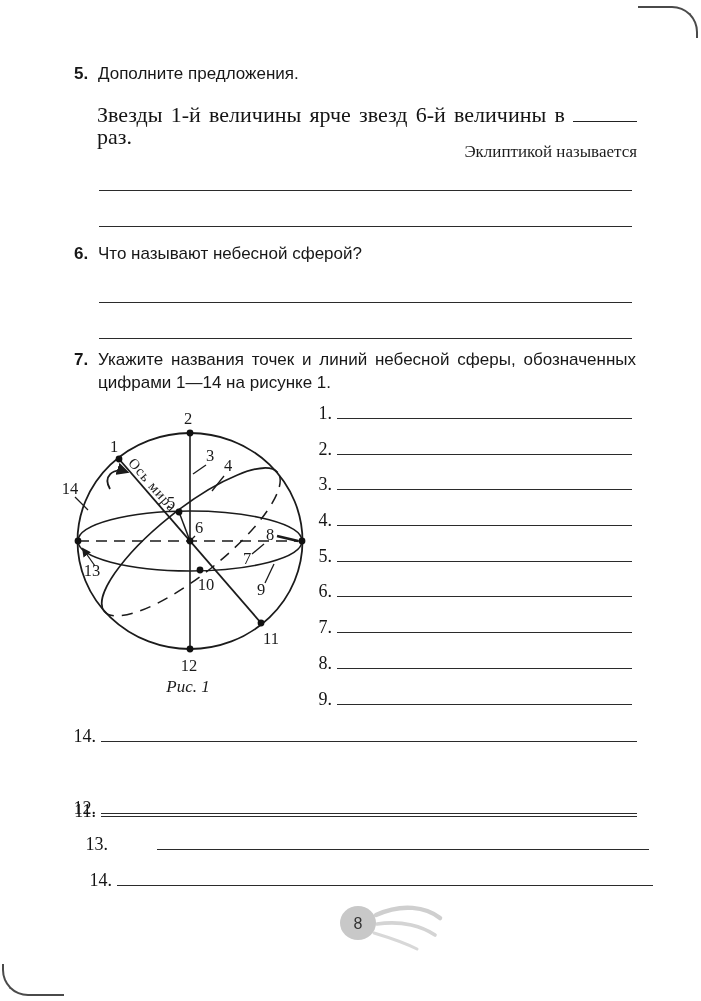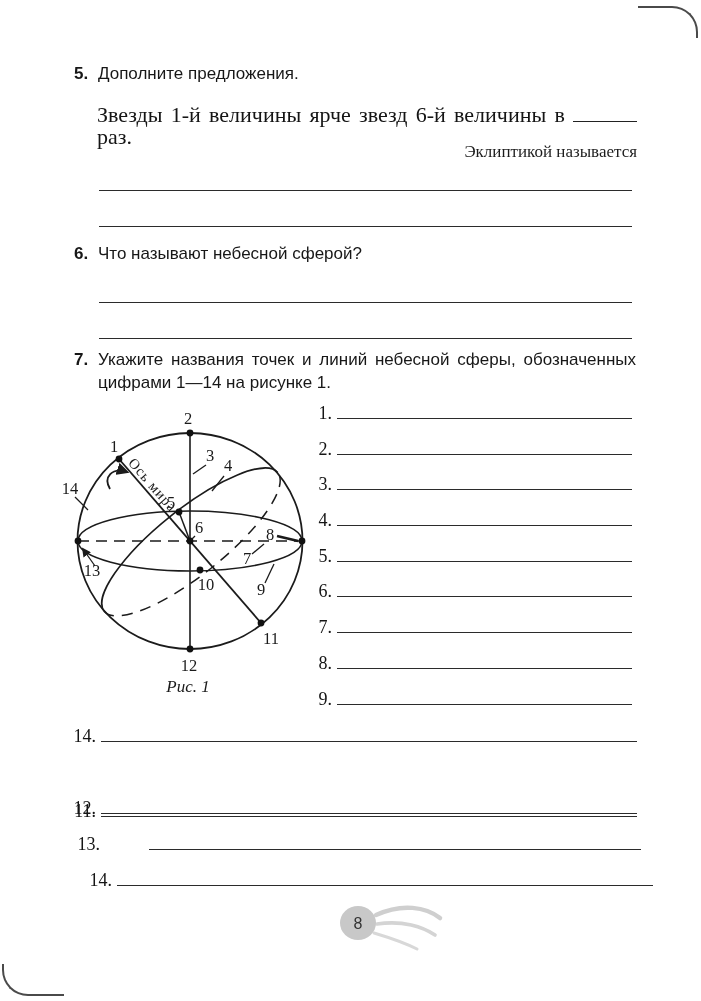--- a/index.html
+++ b/index.html
@@ -195,21 +195,21 @@
   <span class="ansrule"></span>
 </div>
 <div class="abs ansrow" style="left:60px;top:758px;width:577px;margin-top:39px;">
   <span class="ansnum w2">11.</span>
   <span class="ansrule"></span>
 </div>
 <div class="abs ansrow" style="left:60px;top:794px;width:577px;">
   <span class="ansnum w2">12.</span>
   <span class="ansrule"></span>
 </div>
-<div class="abs ansrow" style="left:64px;top:830px;width:577px;gap:44px;">
+<div class="abs ansrow" style="left:72px;top:830px;width:577px;gap:44px;">
   <span class="ansnum w2">13.</span>
   <span class="ansrule"></span>
 </div>
 <div class="abs ansrow" style="left:76px;top:866px;width:577px;">
   <span class="ansnum w2">14.</span>
   <span class="ansrule"></span>
 </div>
 
 <svg class="abs" style="left:330px;top:896px;" width="115" height="58" viewBox="0 0 115 58">
   <path d="M 46 19 C 72 7 96 11 110 22" fill="none" stroke="#cfcfcf" stroke-width="4.5" stroke-linecap="round"></path>

